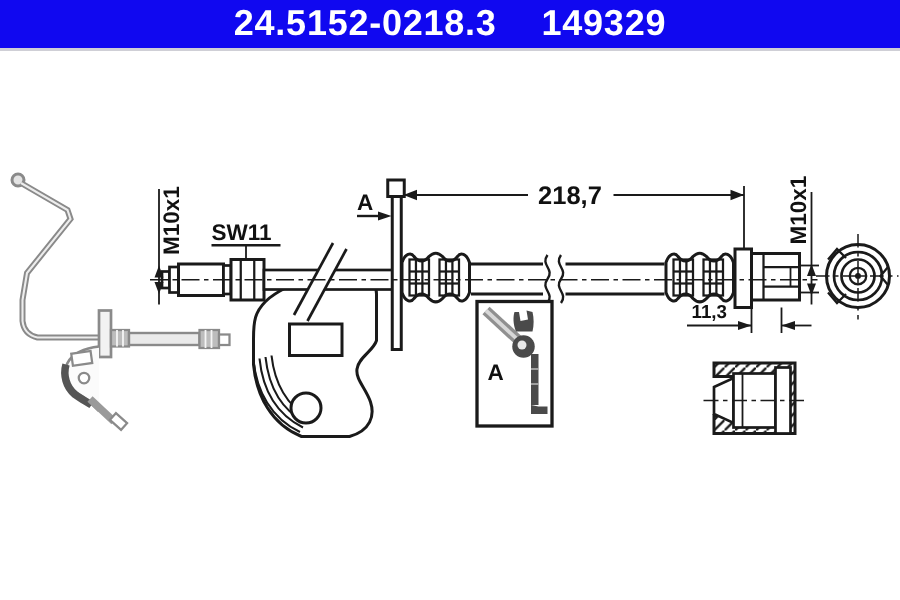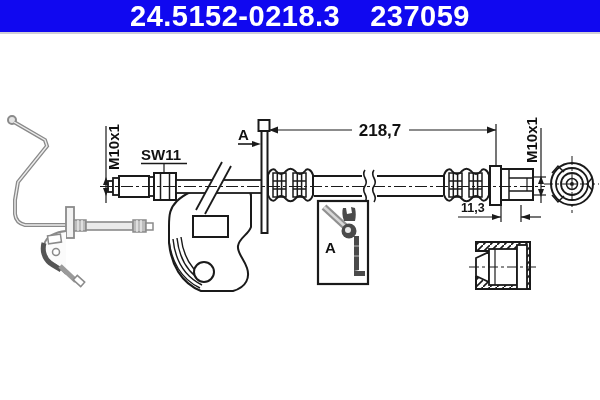--- a/index.html
+++ b/index.html
@@ -1,21 +1,21 @@
 <!DOCTYPE html>
 <html><head>
 <meta charset="utf-8">
 <style>
   html,body{margin:0;padding:0;background:#ffffff;}
   #stage{position:relative;width:600px;height:400px;background:#ffffff;overflow:hidden;
          font-family:"Liberation Sans",sans-serif;}
   #titlebar{position:absolute;left:0;top:0;width:600px;height:32px;background:#1008f0;
             border-bottom:2px solid #cfcfd6;display:flex;align-items:center;justify-content:center;
             gap:30px;z-index:5;}
-  #titlebar span{color:#ffffff;font-weight:bold;font-size:29px;letter-spacing:0.5px;line-height:32px;}
+  #titlebar span{color:#ffffff;font-weight:bold;font-size:24px;letter-spacing:0.5px;line-height:32px;}
   #drawing{position:absolute;left:0;top:0;z-index:1;}
   svg text{font-family:"Liberation Sans",sans-serif;font-weight:bold;fill:#111111;}
 </style>
 </head>
 <body>
 
 <div id="stage">
 
   <svg id="drawing" width="600" height="400" viewBox="0 0 600 400">
     <defs>
@@ -185,16 +185,16 @@
       <circle cx="572" cy="184" r="11" stroke-width="1.8"></circle>
       <circle cx="572" cy="184" r="5.5" stroke-width="1.5"></circle>
       <circle cx="572" cy="184" r="2" fill="#1a1a1a" stroke="none"></circle>
       <line x1="572" y1="156" x2="572" y2="213" stroke-width="1" stroke-dasharray="9 3 3 3"></line>
       <line x1="544" y1="184" x2="599" y2="184" stroke-width="1" stroke-dasharray="9 3 3 3"></line>
     </g>
   </svg>
 
   <div id="titlebar">
     <span>24.5152-0218.3</span>
-    <span>237059</span>
+    <span>149329</span>
   </div>
 
 </div>
 
 </body></html>

